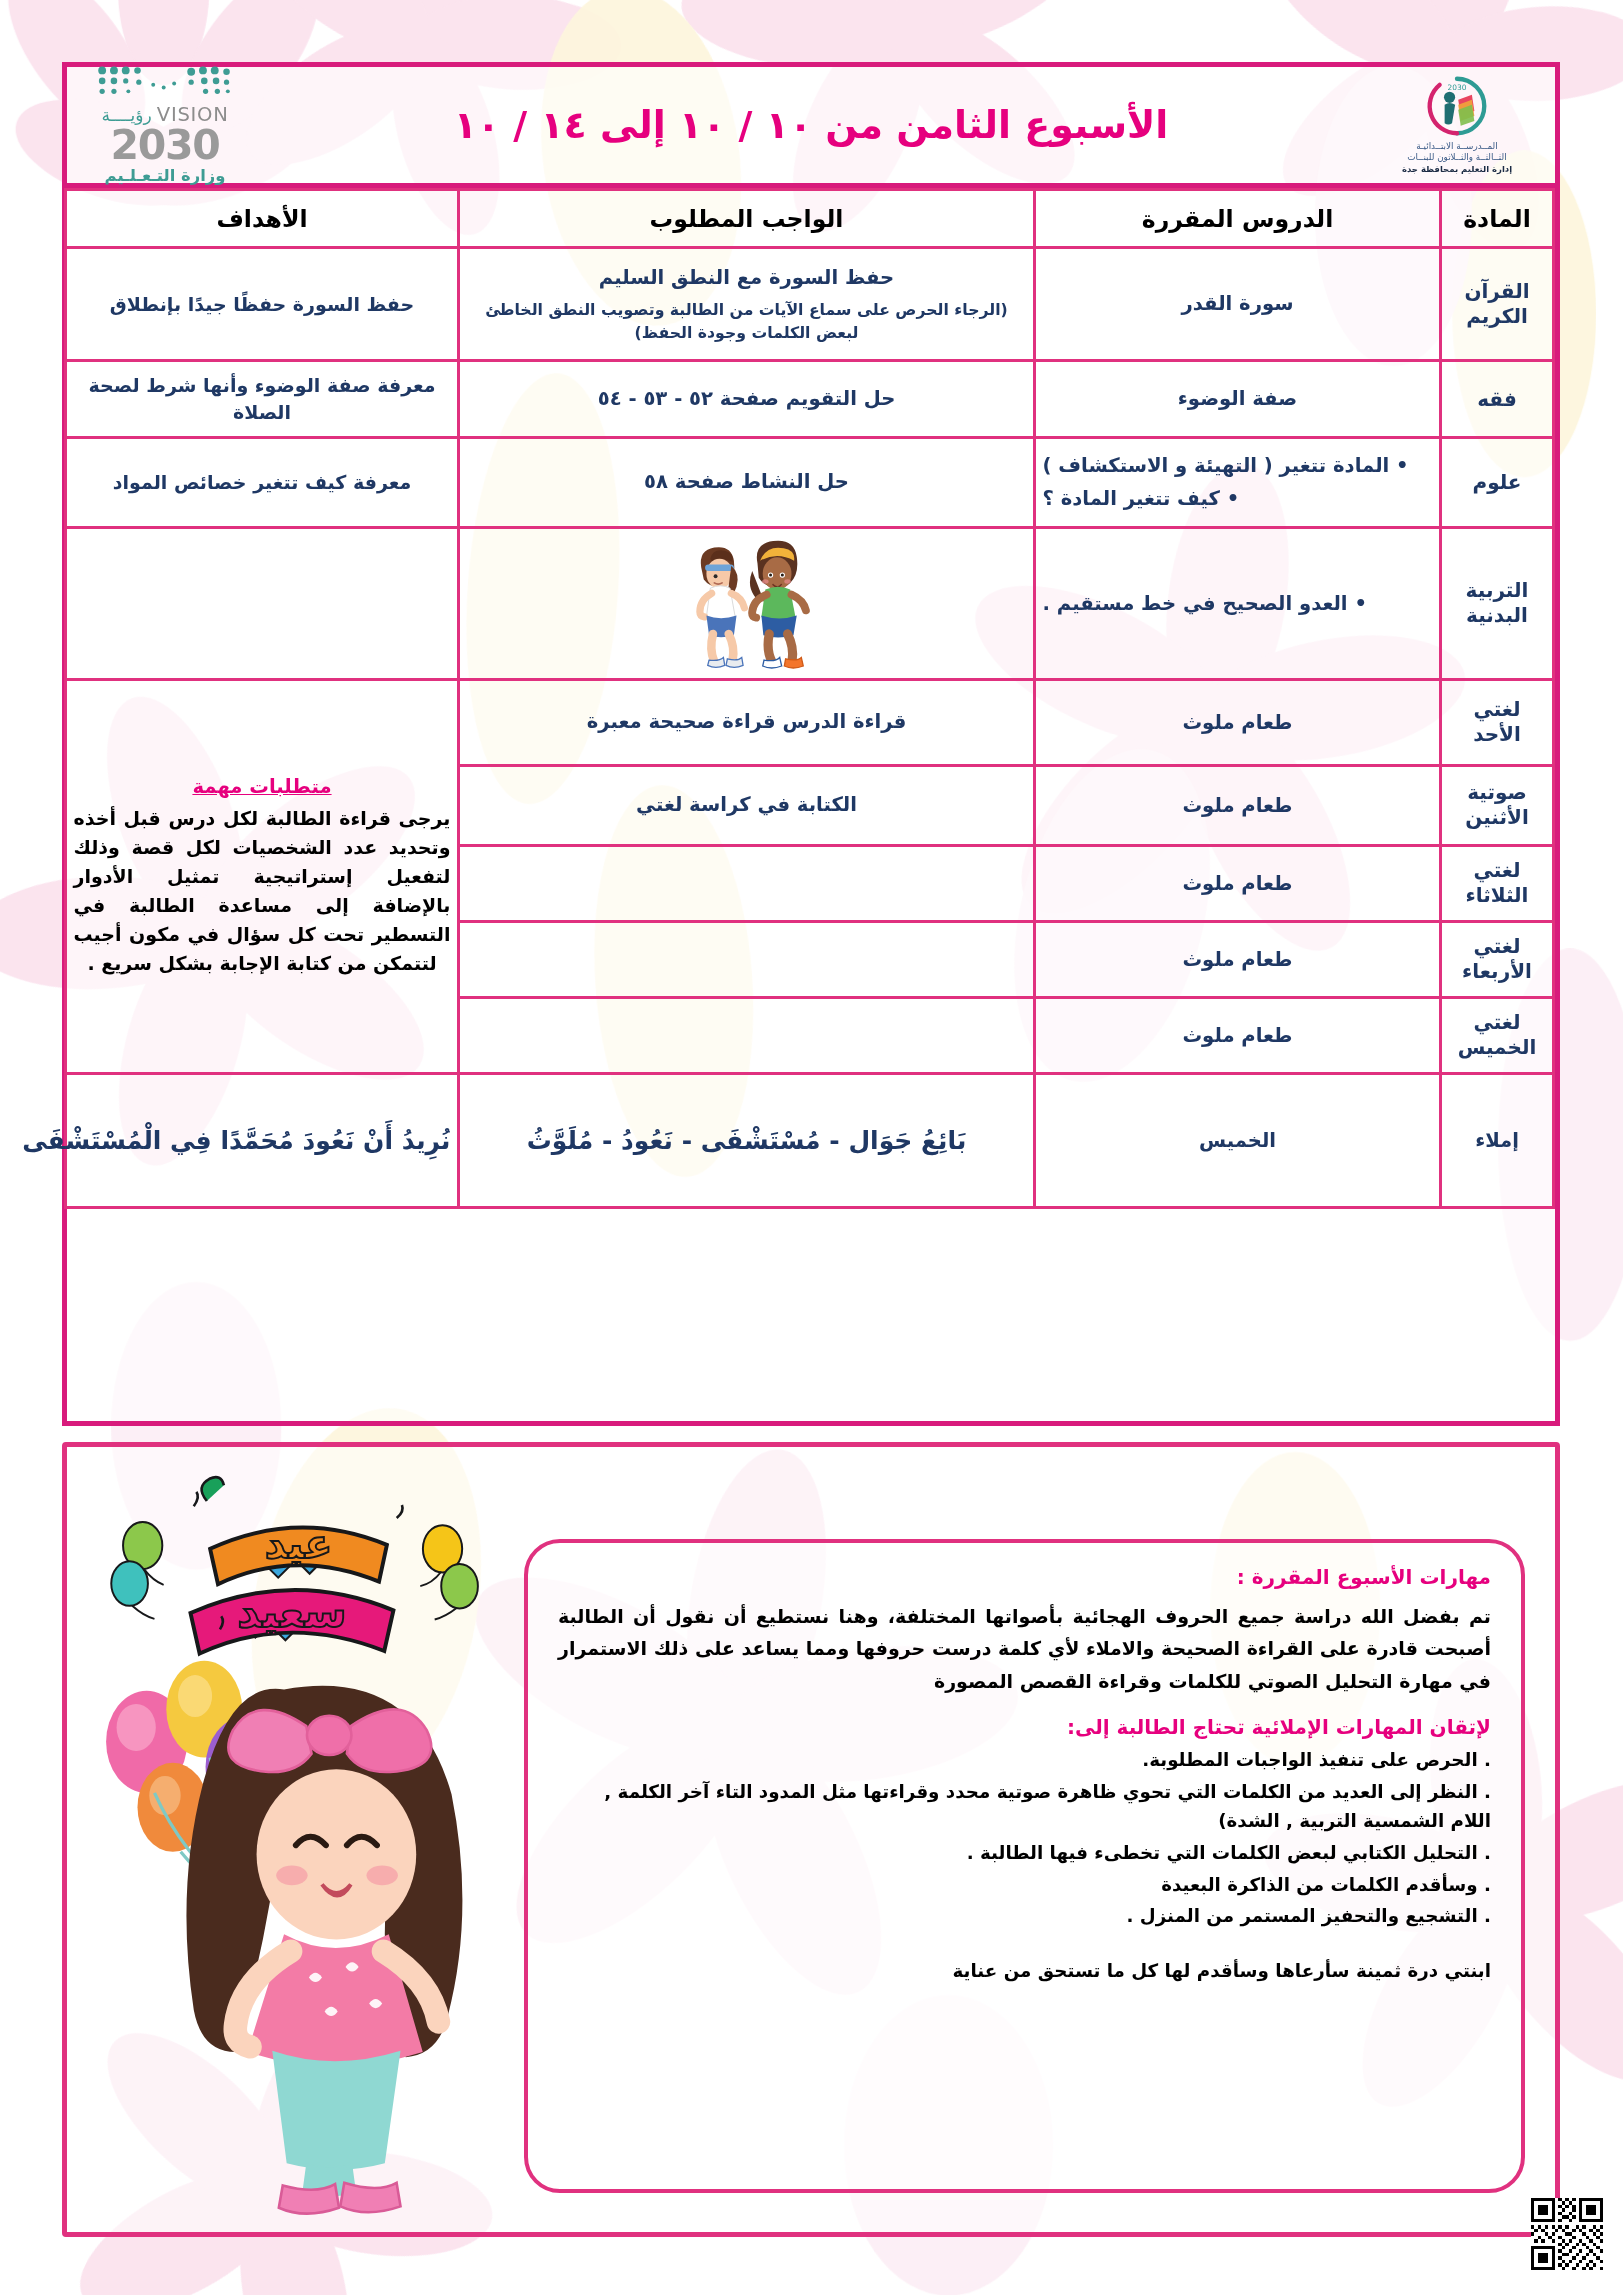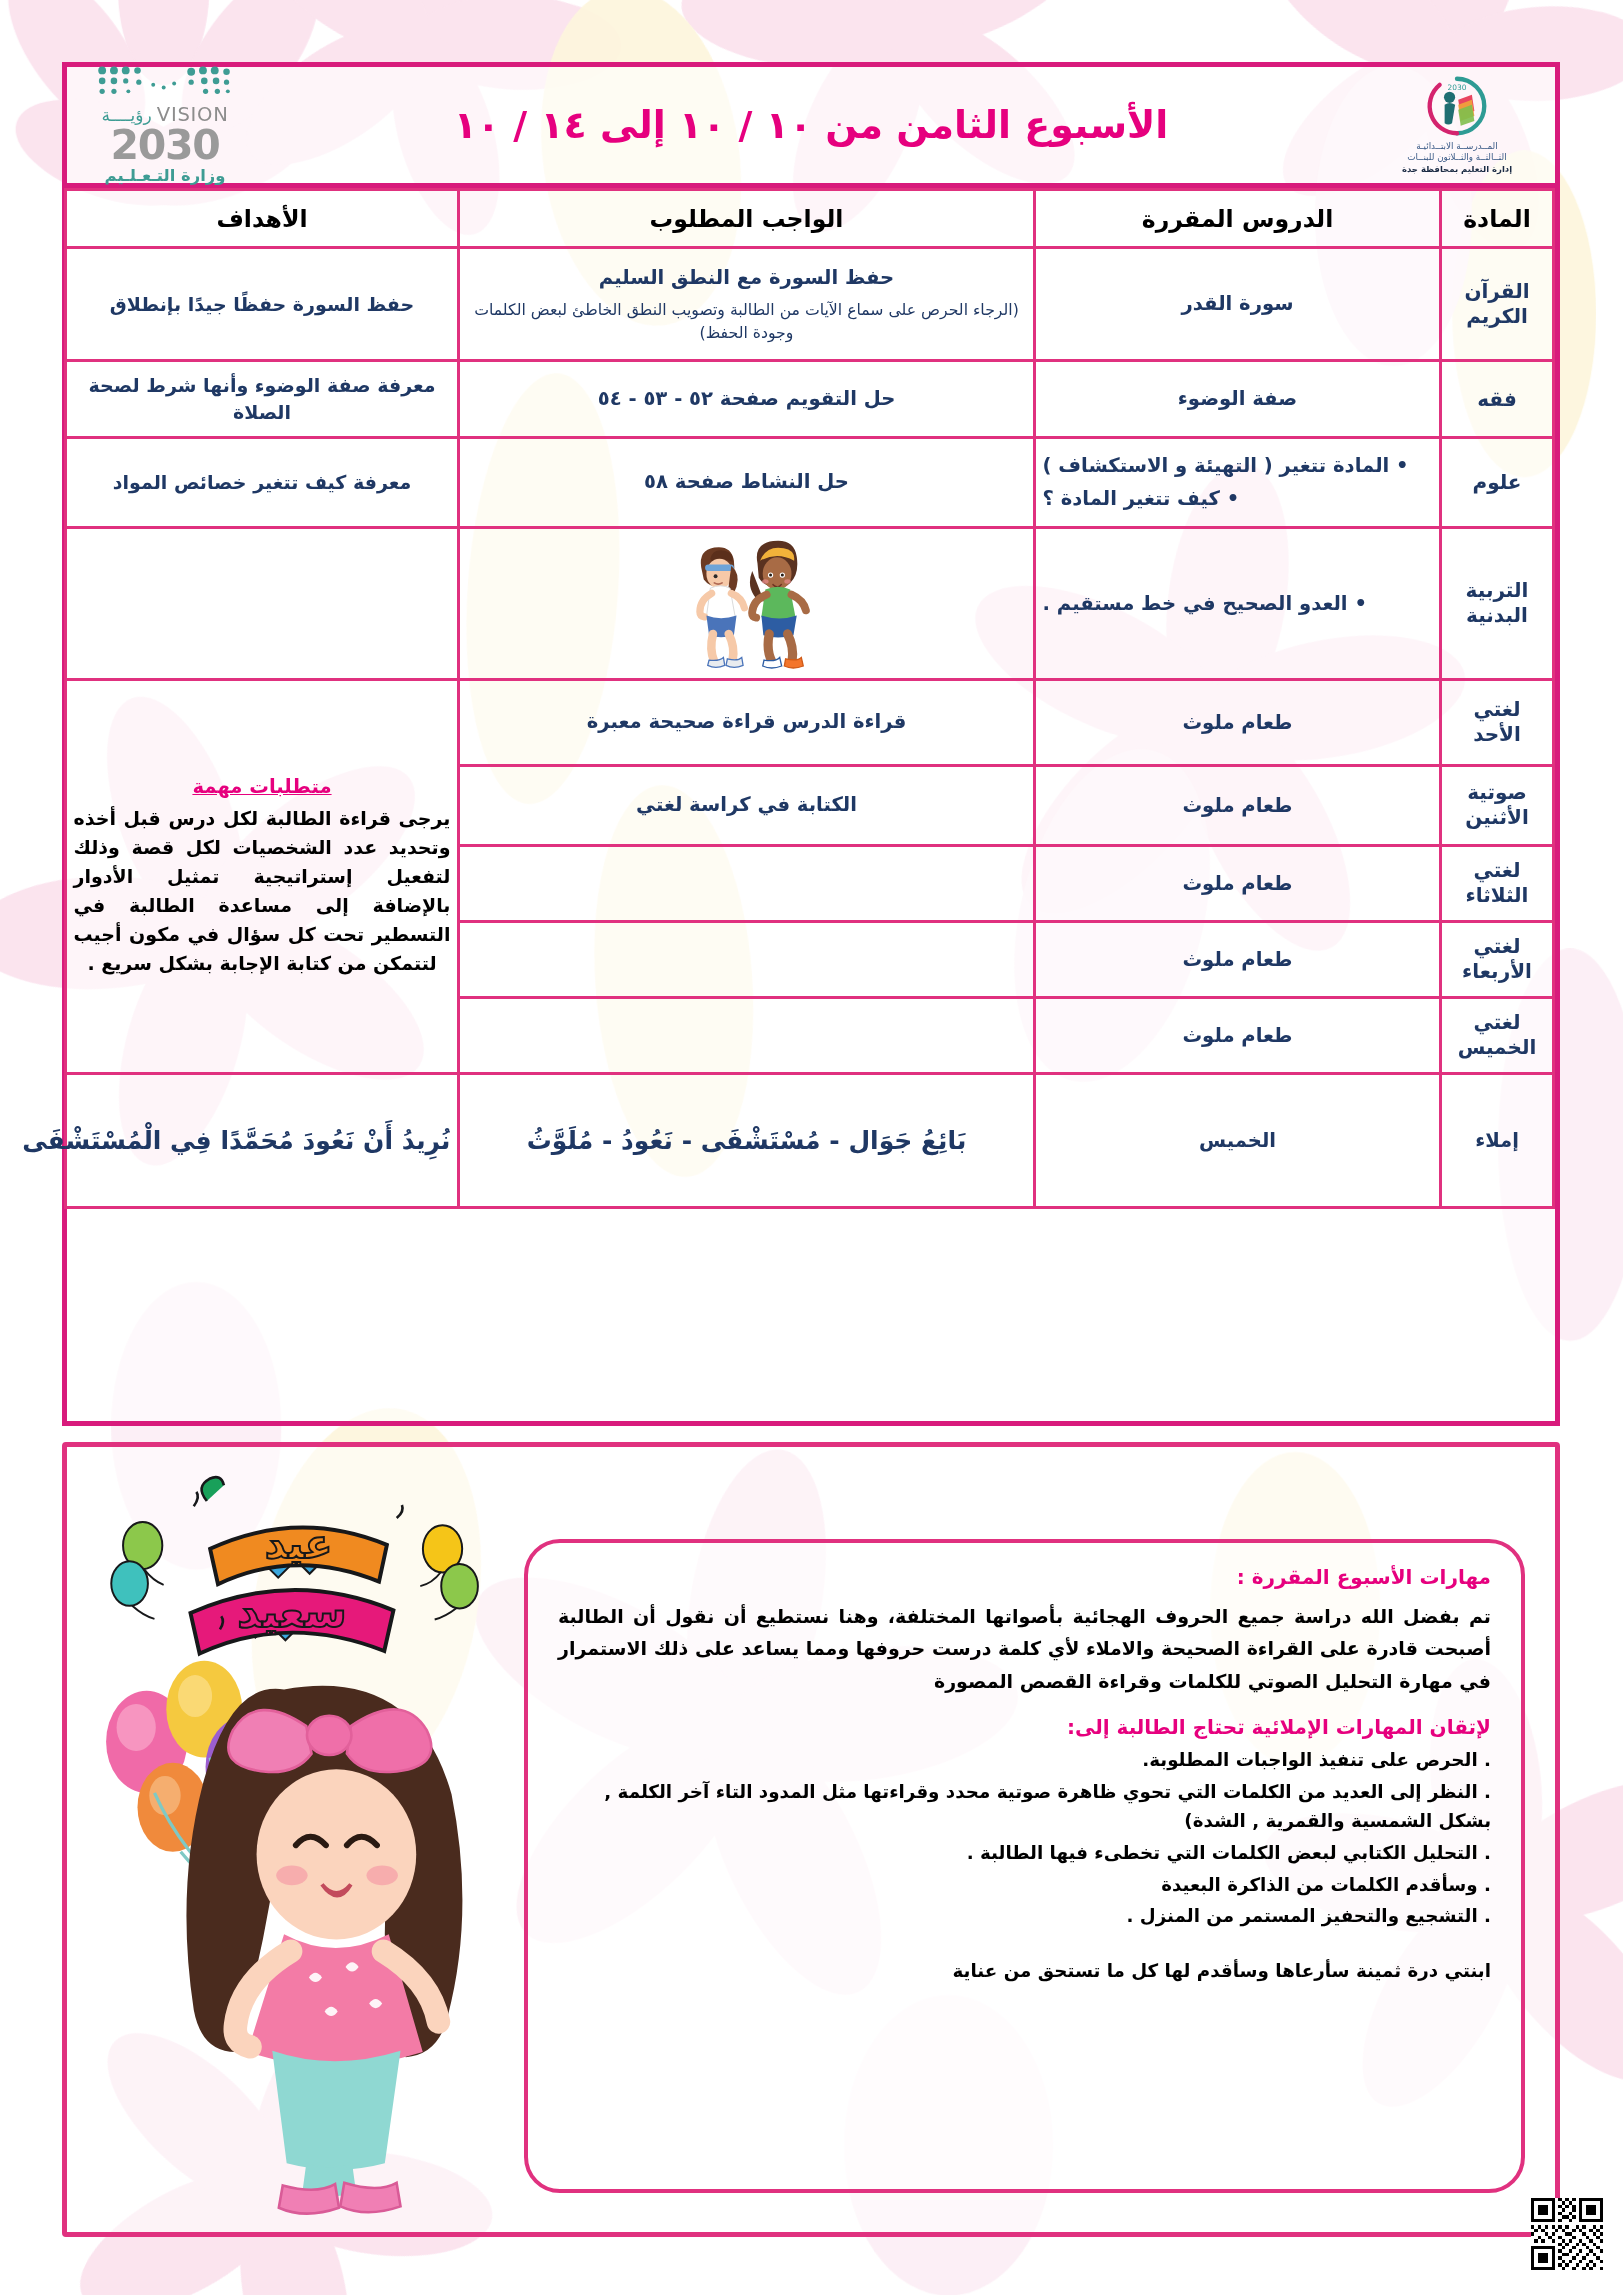--- a/index.html
+++ b/index.html
@@ -77,21 +77,21 @@
     font-size:20px;font-weight:bold;color:#1f3864;line-height:1.25;
   }
   .lesson-cell{
     font-size:19.6px;font-weight:bold;color:#1f3864;line-height:1.5;
   }
   .lesson-cell.bul{text-align:left;padding-right:15.7px;}
   .lesson-cell.bul div{margin:3.9px 0;}
   .hw-cell{
     font-size:19.6px;font-weight:bold;color:#1f3864;line-height:1.55;
   }
-  .hw-cell .sub{font-size:15.7px;font-weight:normal;line-height:1.45;display:block;margin-top:5.2px;}
+  .hw-cell .sub{font-size:15.7px;font-weight:bold;line-height:1.45;display:block;margin-top:5.2px;}
   .goal-cell{
     font-size:19px;font-weight:bold;color:#1f3864;line-height:1.4;
   }
 
   
   .notes-cell{
     vertical-align:top;padding:9.2px 10.5px 5.2px;
   }
   .notes-title{
     color:#e6007e;font-size:19.6px;font-weight:bold;
@@ -573,21 +573,21 @@
           <path d="M410 874 q52 16 80 0 l6 36 q-52 18 -92 0 z" fill="#f07fb4" stroke="#d95b97" stroke-width="4"></path>
         </svg>
       </div>
 
       <div class="skills-box">
         <div class="sk-h">مهارات الأسبوع المقررة :</div>
         <div class="sk-p">تم بفضل الله دراسة جميع الحروف الهجائية بأصواتها المختلفة، وهنا نستطيع أن نقول أن الطالبة أصبحت قادرة على القراءة الصحيحة والاملاء لأي كلمة درست حروفها ومما يساعد على ذلك الاستمرار في مهارة التحليل الصوتي للكلمات وقراءة القصص المصورة</div>
         <div class="sk-h2">لإتقان المهارات الإملائية تحتاج الطالبة إلى:</div>
         <ul class="sk-list">
           <li>الحرص على تنفيذ الواجبات المطلوبة.</li>
-          <li>النظر إلى العديد من الكلمات التي تحوي ظاهرة صوتية محدد وقراءتها مثل المدود التاء آخر الكلمة , بشكل الشمسية والقمرية , الشدة)</li>
+          <li>النظر إلى العديد من الكلمات التي تحوي ظاهرة صوتية محدد وقراءتها مثل المدود التاء آخر الكلمة , اللام الشمسية التربية , الشدة)</li>
           <li>التحليل الكتابي لبعض الكلمات التي تخطىء فيها الطالبة .</li>
           <li>وسأقدم الكلمات من الذاكرة البعيدة</li>
           <li>التشجيع والتحفيز المستمر من المنزل .</li>
         </ul>
         <div class="sk-foot">ابنتي درة ثمينة سأرعاها وسأقدم لها كل ما تستحق من عناية</div>
       </div>
 
     </div>
   </div>
 

